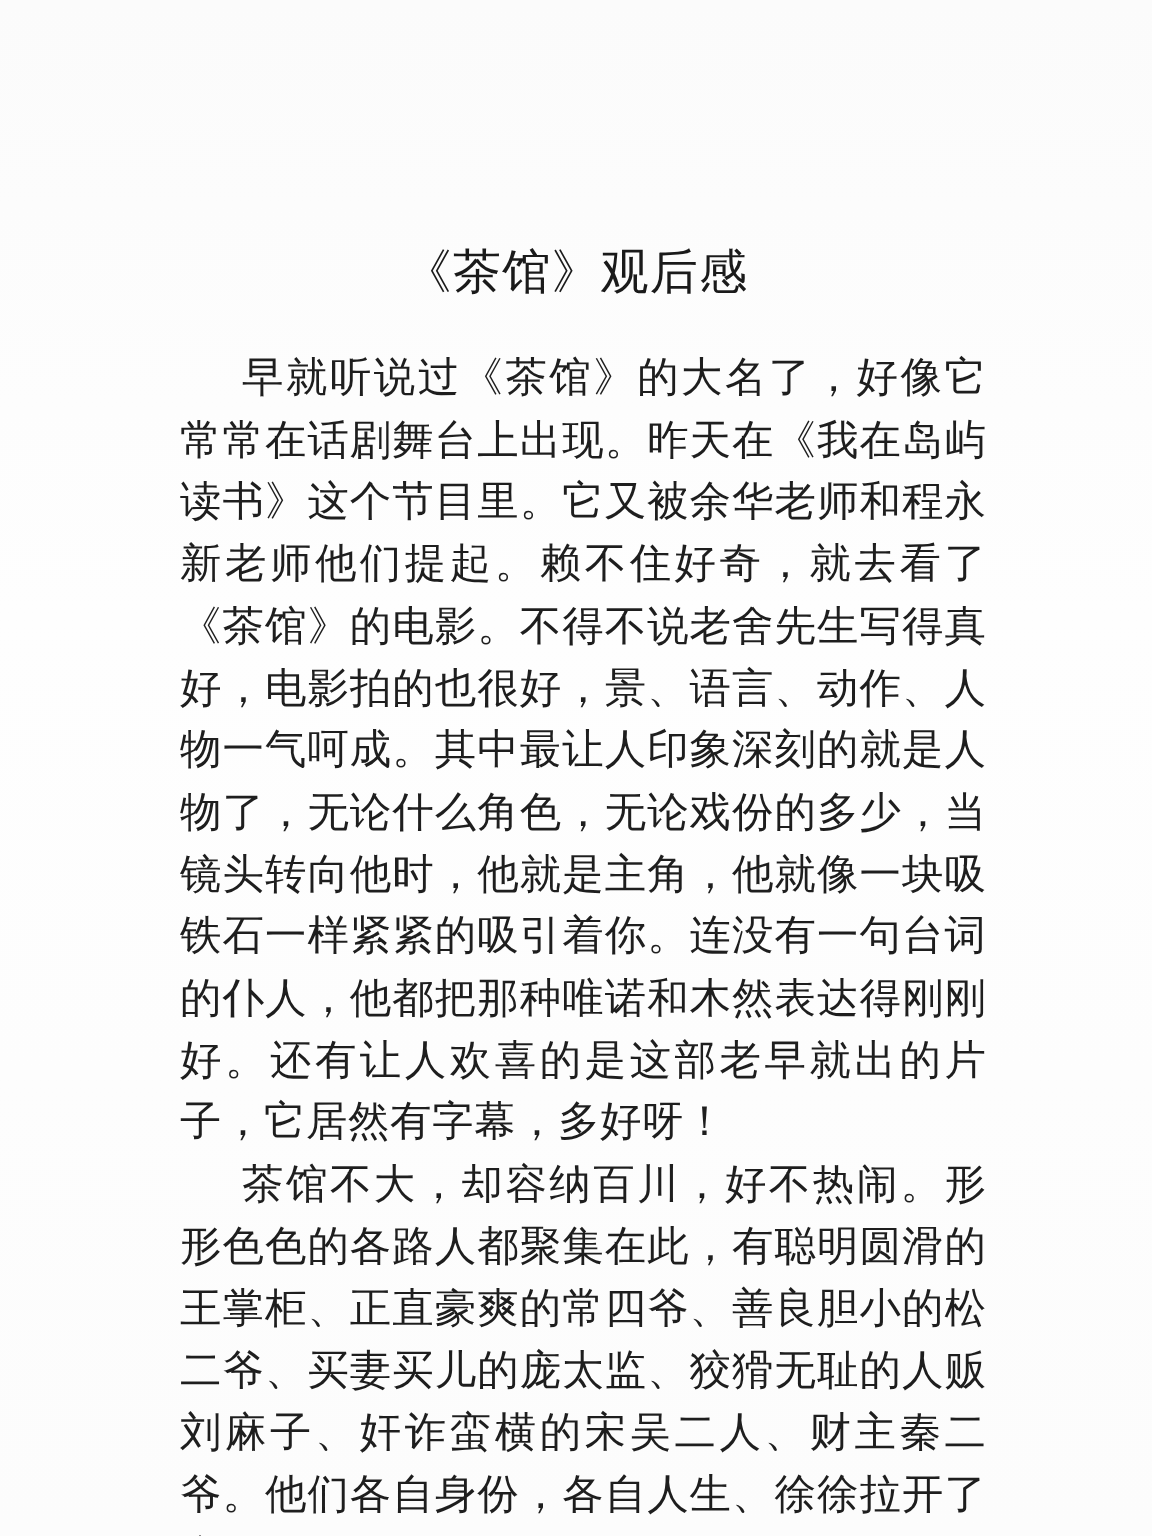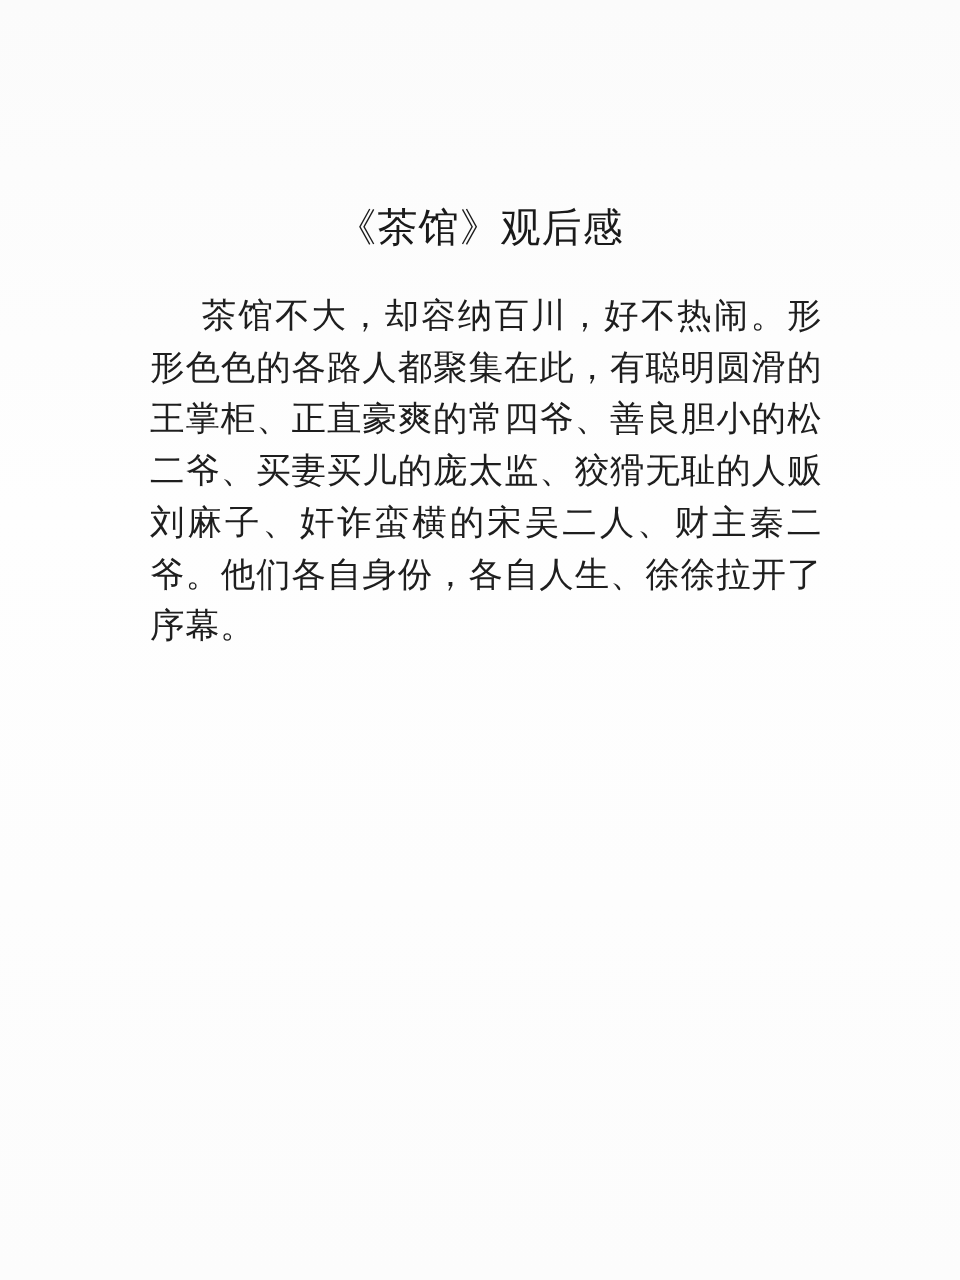--- a/index.html
+++ b/index.html
@@ -34,16 +34,17 @@
     word-break: break-all;
     color: #1e1e1e;
   }
 </style>
 </head>
 <body>
 
 <div class="page">
   <h1 class="title">《茶馆》观后感</h1>
   <div class="body-text">
+    <p class="para">早就听说过《茶馆》的大名了，好像它常常在话剧舞台上出现。昨天在《我在岛屿读书》这个节目里。它又被余华老师和程永新老师他们提起。赖不住好奇，就去看了《茶馆》的电影。不得不说老舍先生写得真好，电影拍的也很好，景、语言、动作、人物一气呵成。其中最让人印象深刻的就是人物了，无论什么角色，无论戏份的多少，当镜头转向他时，他就是主角，他就像一块吸铁石一样紧紧的吸引着你。连没有一句台词的仆人，他都把那种唯诺和木然表达得刚刚好。还有让人欢喜的是这部老早就出的片子，它居然有字幕，多好呀！</p>
     <p class="para">茶馆不大，却容纳百川，好不热闹。形形色色的各路人都聚集在此，有聪明圆滑的王掌柜、正直豪爽的常四爷、善良胆小的松二爷、买妻买儿的庞太监、狡猾无耻的人贩刘麻子、奸诈蛮横的宋吴二人、财主秦二爷。他们各自身份，各自人生、徐徐拉开了序幕。</p>
 
   </div>
 </div>
 
 </body></html>

